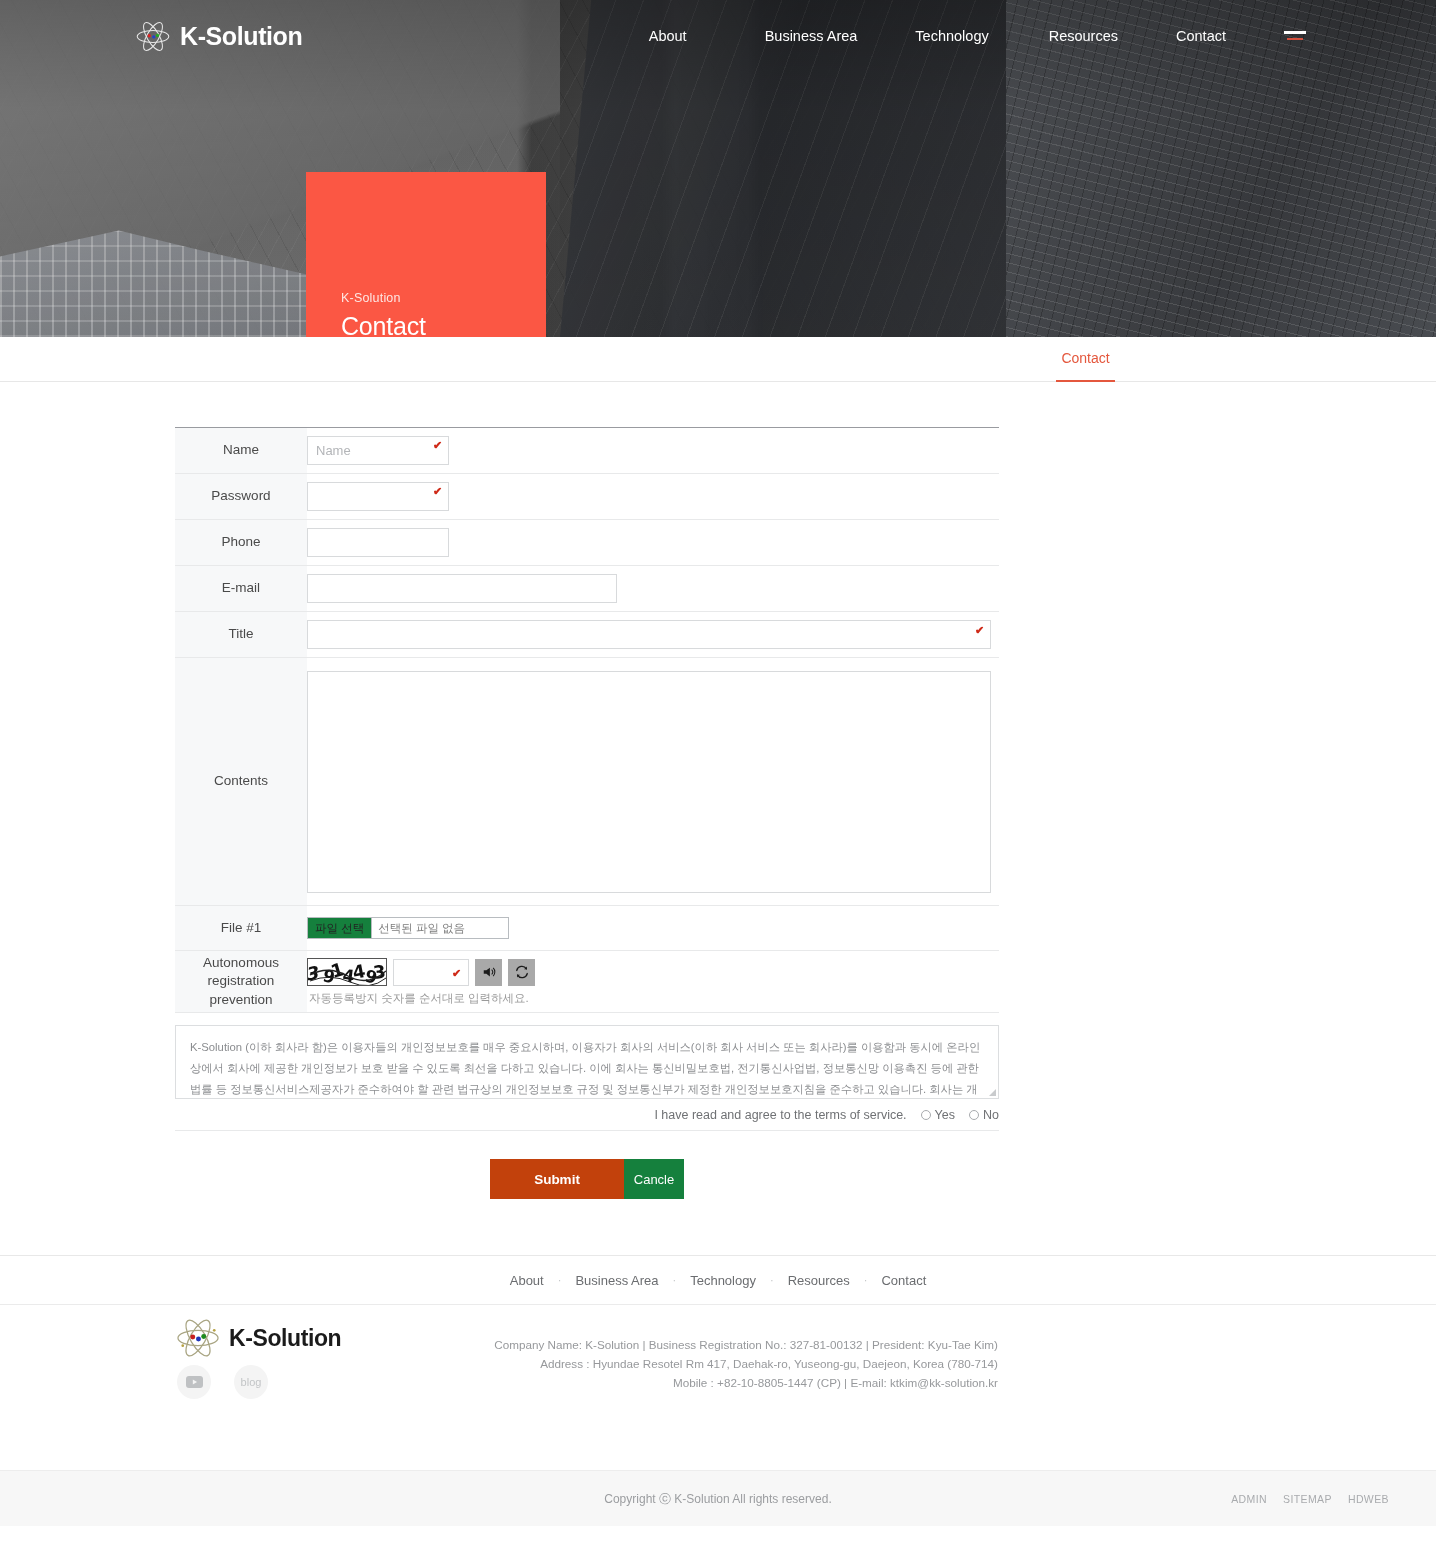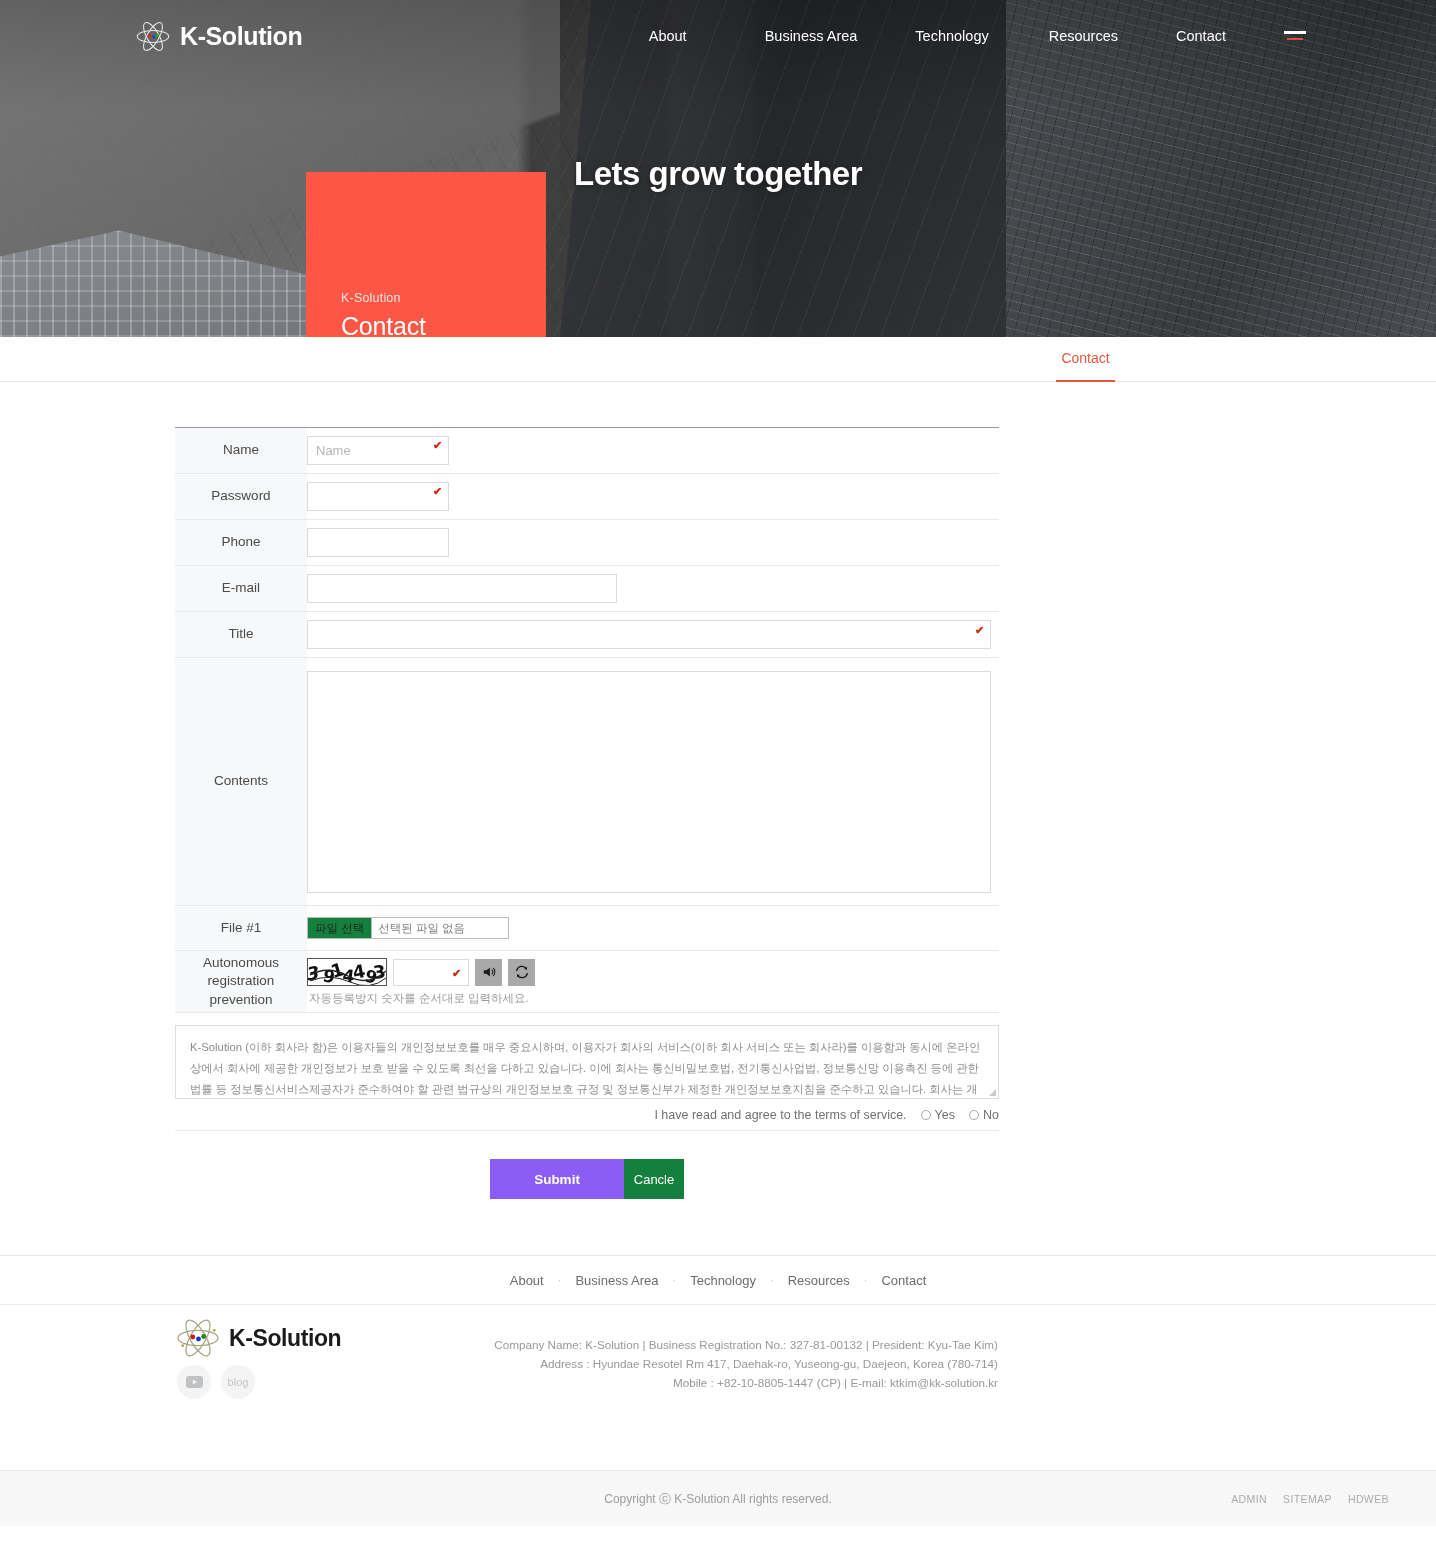--- a/index.html
+++ b/index.html
@@ -223,42 +223,42 @@
     font-size:12.5px; color:#6f7174; gap:8px;
   }
   .radio-opt{ display:inline-flex; align-items:center; gap:4px; cursor:pointer; margin-left:6px;}
   .radio-dot {
     width:10px;height:10px;border:1px solid #a8abae;border-radius:50%;display:inline-block;background:#fff;
   }
 
   
   .btnrow { width:824px; margin:28px auto 0; display:flex; justify-content:center; }
   .btn-submit {
-    width:134px; height:40px; background:#8b5cf6; color:#fff; border:none;
+    width:134px; height:40px; background:#c2410c; color:#fff; border:none;
     font-size:13.5px; font-weight:bold; cursor:pointer;
     font-family:"Liberation Sans", sans-serif;
   }
   .btn-cancel {
     width:60px; height:40px; background:#15803d; color:#fdfdfd; border:none;
     font-size:13px; cursor:pointer; font-family:"Liberation Sans", sans-serif;
   }
 
   
   .footer-sep { width:1436px; height:1px; background:#e8e8e8; margin-top:56px; }
   .footnav {
     width:1436px; height:49px; display:flex; align-items:center; justify-content:center;
     border-bottom:1px solid #ebebeb;
   }
   .footnav a { color:#6b6d70; font-size:13px; text-decoration:none; }
   .footnav .dot { color:#c4c6c8; font-size:11px; margin:0 14px; }
 
   .footmain { width:1436px; height:165px; position:relative; }
   .foot-logo { position:absolute; left:175px; top:12px; display:flex; align-items:center; gap:8px;}
   .foot-logo-text{ font-size:23px; font-weight:bold; color:#1b1b1b; letter-spacing:-0.4px;}
-  .socials { position:absolute; left:177px; top:60px; display:flex; gap:10px; }
+  .socials { position:absolute; left:177px; top:60px; display:flex; gap:23px; }
   .soc {
     width:34px;height:34px;border-radius:50%;background:#f4f4f4;
     display:flex;align-items:center;justify-content:center; cursor:pointer;
   }
   .soc-blog { font-size:11px; color:#c3c5c7; }
 
   .companyinfo { position:absolute; left:378px; top:12px; width:620px; }
   .ci-title { font-size:13px; font-weight:bold; color:#1d1d1d; letter-spacing:-0.2px; }
   .ci-lines { margin-top:19px; }
   .ci-lines div { font-size:11.7px; color:#97999c; line-height:1.62;text-align:right; }
@@ -283,23 +283,20 @@
 </head>
 <body>
 
 <div class="hero">
   <div class="hero-photo"></div>
   <div class="hero-left-building"></div>
   <div class="hero-dark-wedge"></div>
   <div class="hero-right-glass"></div>
   <div class="hero-shade"></div>
 
-  <div style="position:absolute;left:0;right:0;top:155px;text-align:center;z-index:25;">
-    <span style="color:#fff;font-size:33px;font-weight:bold;letter-spacing:-0.5px;text-shadow:0 1px 6px rgba(0,0,0,.35);">Lets grow together</span>
-  </div>
 
   <div class="topnav">
     <div class="logo">
       <svg class="atom" viewBox="0 0 48 44">
         <g fill="none" stroke="#e8e8e8" stroke-width="1.4">
           <ellipse cx="24" cy="22" rx="21" ry="8"></ellipse>
           <ellipse cx="24" cy="22" rx="21" ry="8" transform="rotate(60 24 22)"></ellipse>
           <ellipse cx="24" cy="22" rx="21" ry="8" transform="rotate(120 24 22)"></ellipse>
         </g>
         <circle cx="19" cy="21" r="2.2" fill="#d22"></circle>

